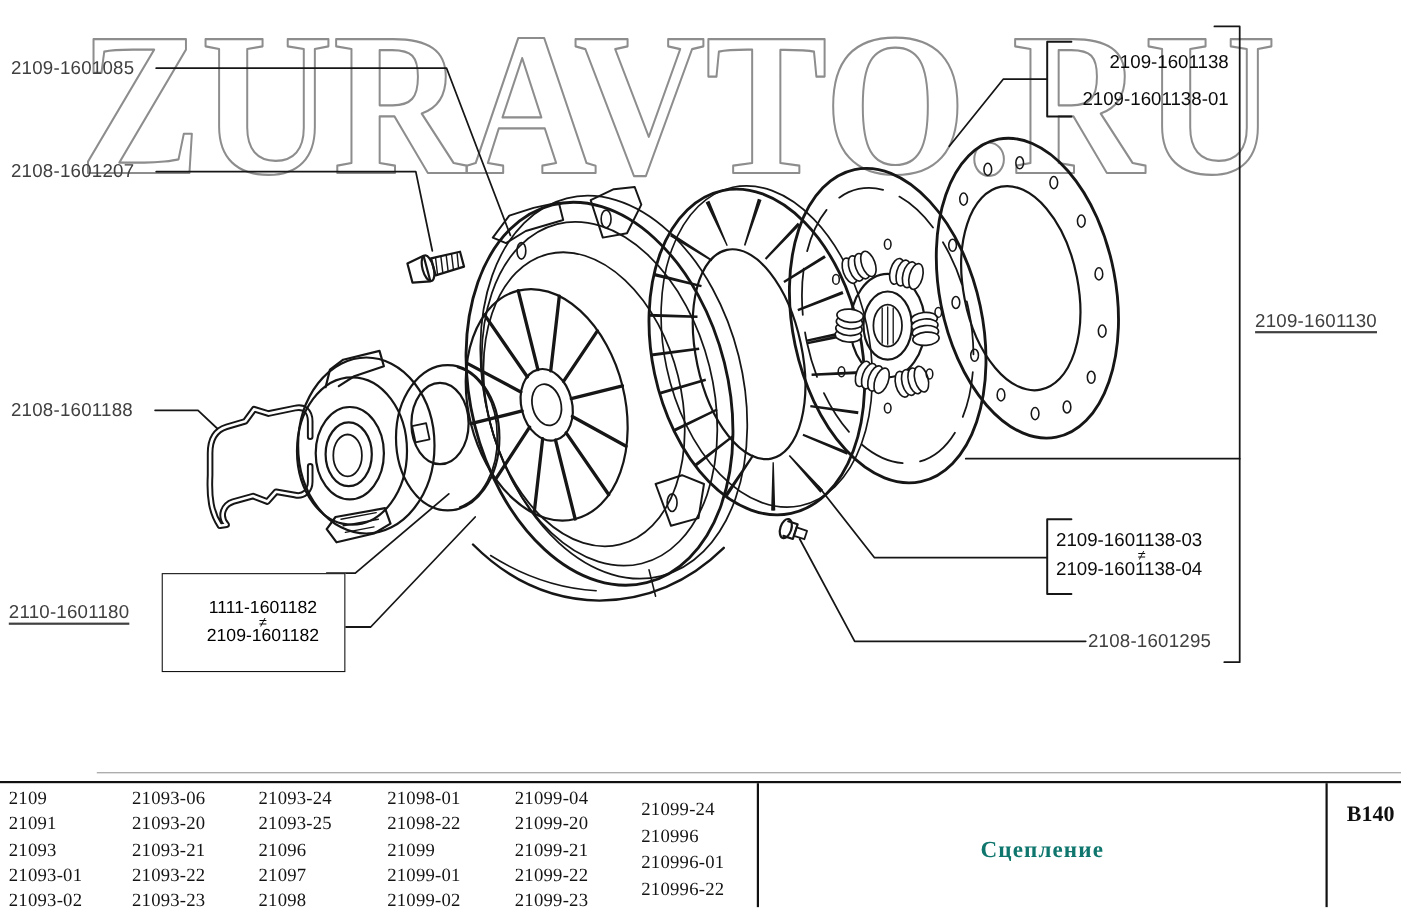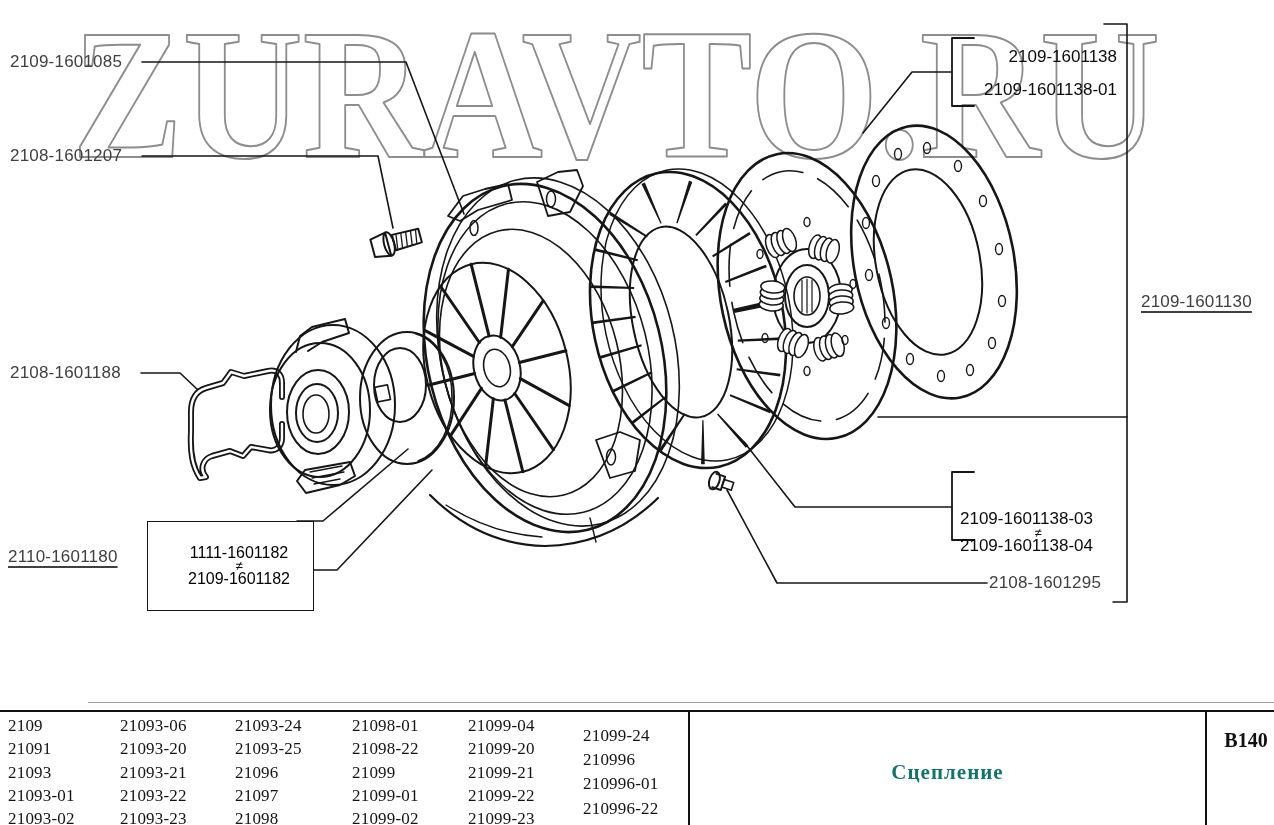--- a/index.html
+++ b/index.html
@@ -10,21 +10,21 @@
           letter-spacing:.2px;white-space:nowrap;}
   .plabel.ul{text-decoration:underline;text-underline-offset:4px;text-decoration-thickness:1.5px;}
   .pgroup{position:absolute;font:17px/20px "Liberation Sans",sans-serif;color:#0b0b0b;white-space:nowrap;}
   .pgroup .neq{font-size:13px;line-height:9px;}
   #alt-box{position:absolute;left:147px;top:521px;width:148px;height:88px;
            border:1.7px solid #141414;display:flex;flex-direction:column;justify-content:center;
            align-items:center;background:#fff;padding-left:17px;}
   #alt-box .neq{font-size:13px;line-height:8px;}
   #grp-1138{left:955px;top:47px;width:162px;text-align:right;}
   #grp-1138 .row1{margin-bottom:13px;}
-  #grp-1138-34{left:960px;top:481px;width:156px;text-align:left;margin-top:28px;}
+  #grp-1138-34{left:960px;top:481px;width:156px;text-align:left;}
   #grp-1138-34 .neq{display:block;text-align:center;margin:-1px 0;}
   
   .rule{position:absolute;background:#111;}
   #rule-thin{position:absolute;left:88px;top:702px;width:1186px;height:1px;background:#9a9a9a;}
   #rule-top{left:0;top:710px;width:1274px;height:2.2px;}
   #vline1{left:688px;top:712px;width:2px;height:113px;}
   #vline2{left:1205px;top:712px;width:2px;height:113px;}
   .mcol{position:absolute;top:714px;font:17px/23.3px "Liberation Serif",serif;color:#141414;
         letter-spacing:.2px;}
   .mcol div{height:23.3px;}
@@ -236,21 +236,21 @@
     <span>1111-1601182</span>
     <span class="neq">≠</span>
     <span>2109-1601182</span>
   </div>
 
   <div class="pgroup" id="grp-1138">
     <div class="row1">2109-1601138</div>
     <div>2109-1601138-01</div>
   </div>
 
-  <div class="plabel ul" style="left:1141px;top:292px;text-align:right;">2109-1601130</div>
+  <div class="plabel ul" style="left:1141px;top:282px;text-align:right;">2109-1601130</div>
 
   <div class="pgroup" id="grp-1138-34">
     <div>2109-1601138-03</div>
     <span class="neq">≠</span>
     <div>2109-1601138-04</div>
   </div>
 
   <div class="plabel" style="left:989px;top:573px;text-align:right;">2108-1601295</div>
 
   <div>

